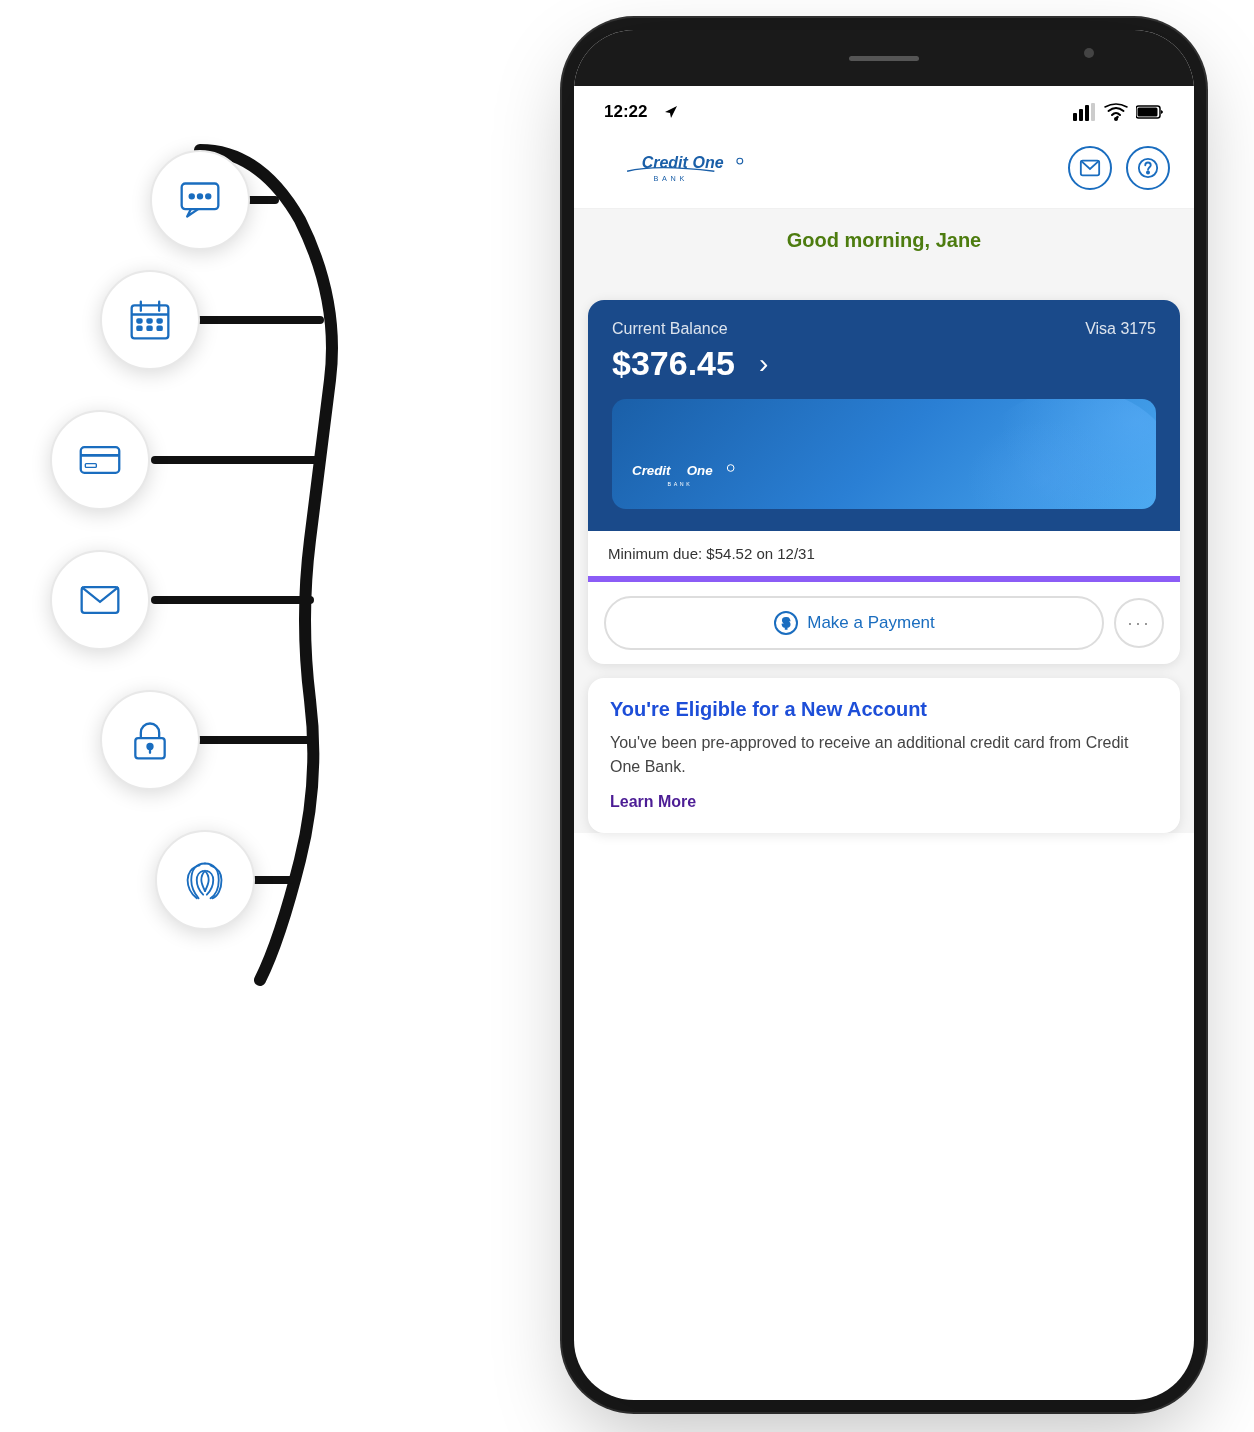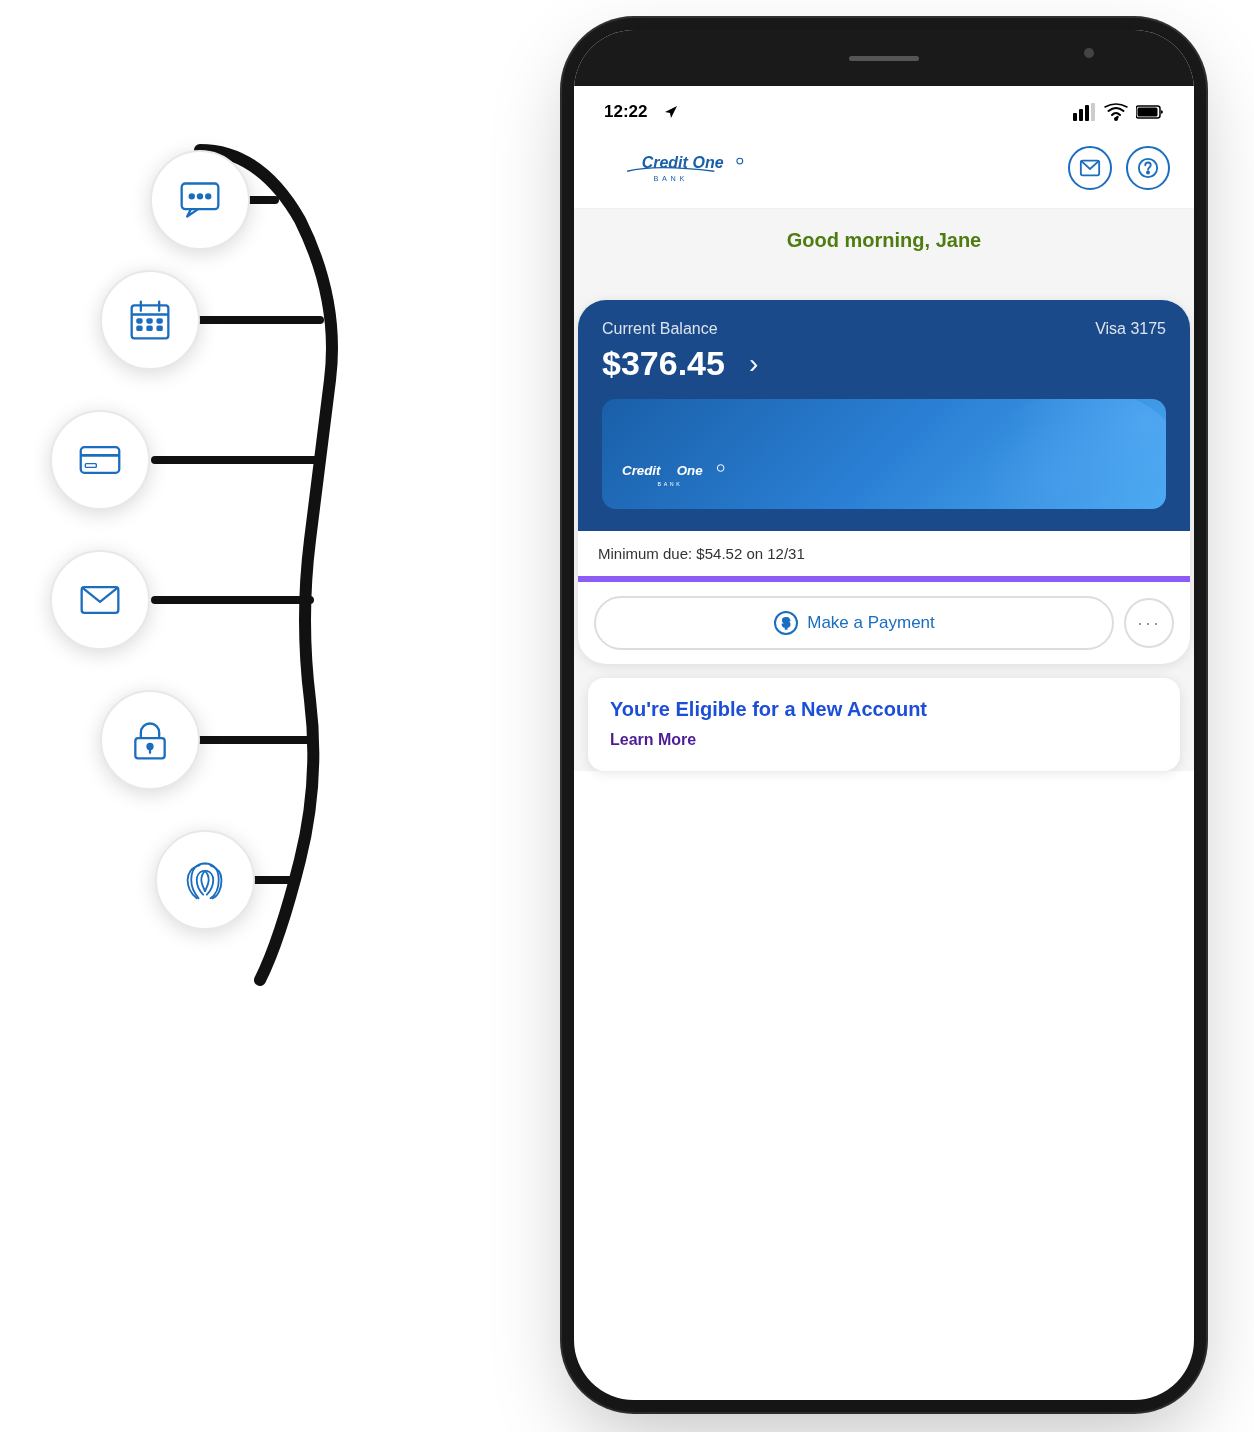--- a/index.html
+++ b/index.html
@@ -149,22 +149,22 @@
 
     .greeting-text {
       font-size: 20px;
       font-weight: 600;
       color: #4d7c0f;
     }
 
     
     .card-section {
       background: #ffffff;
-      margin: 14px 4px;
-      border-radius: 28px;
+      margin: 14px 14px;
+      border-radius: 16px;
       box-shadow: 0 2px 12px rgba(0,0,0,0.1);
       overflow: hidden;
     }
 
     .card-balance-area {
       background: #1a4a8a;
       padding: 20px 24px 22px;
       position: relative;
       min-height: 230px;
     }
@@ -516,17 +516,18 @@
             <span>Make a Payment</span>
           </button>
           <button class="more-btn">
             <span>···</span>
           </button>
         </div>
       </div>
 
       <div class="eligible-section">
         <h2 class="eligible-title">You're Eligible for a New Account</h2>
+        <p class="eligible-desc">You've been pre-approved to receive an additional credit card from Credit One Bank.</p>
         <a class="learn-more-link" href="#">Learn More</a>
       </div>
     </div>
   </div>
 </div>
 
 </body></html>

